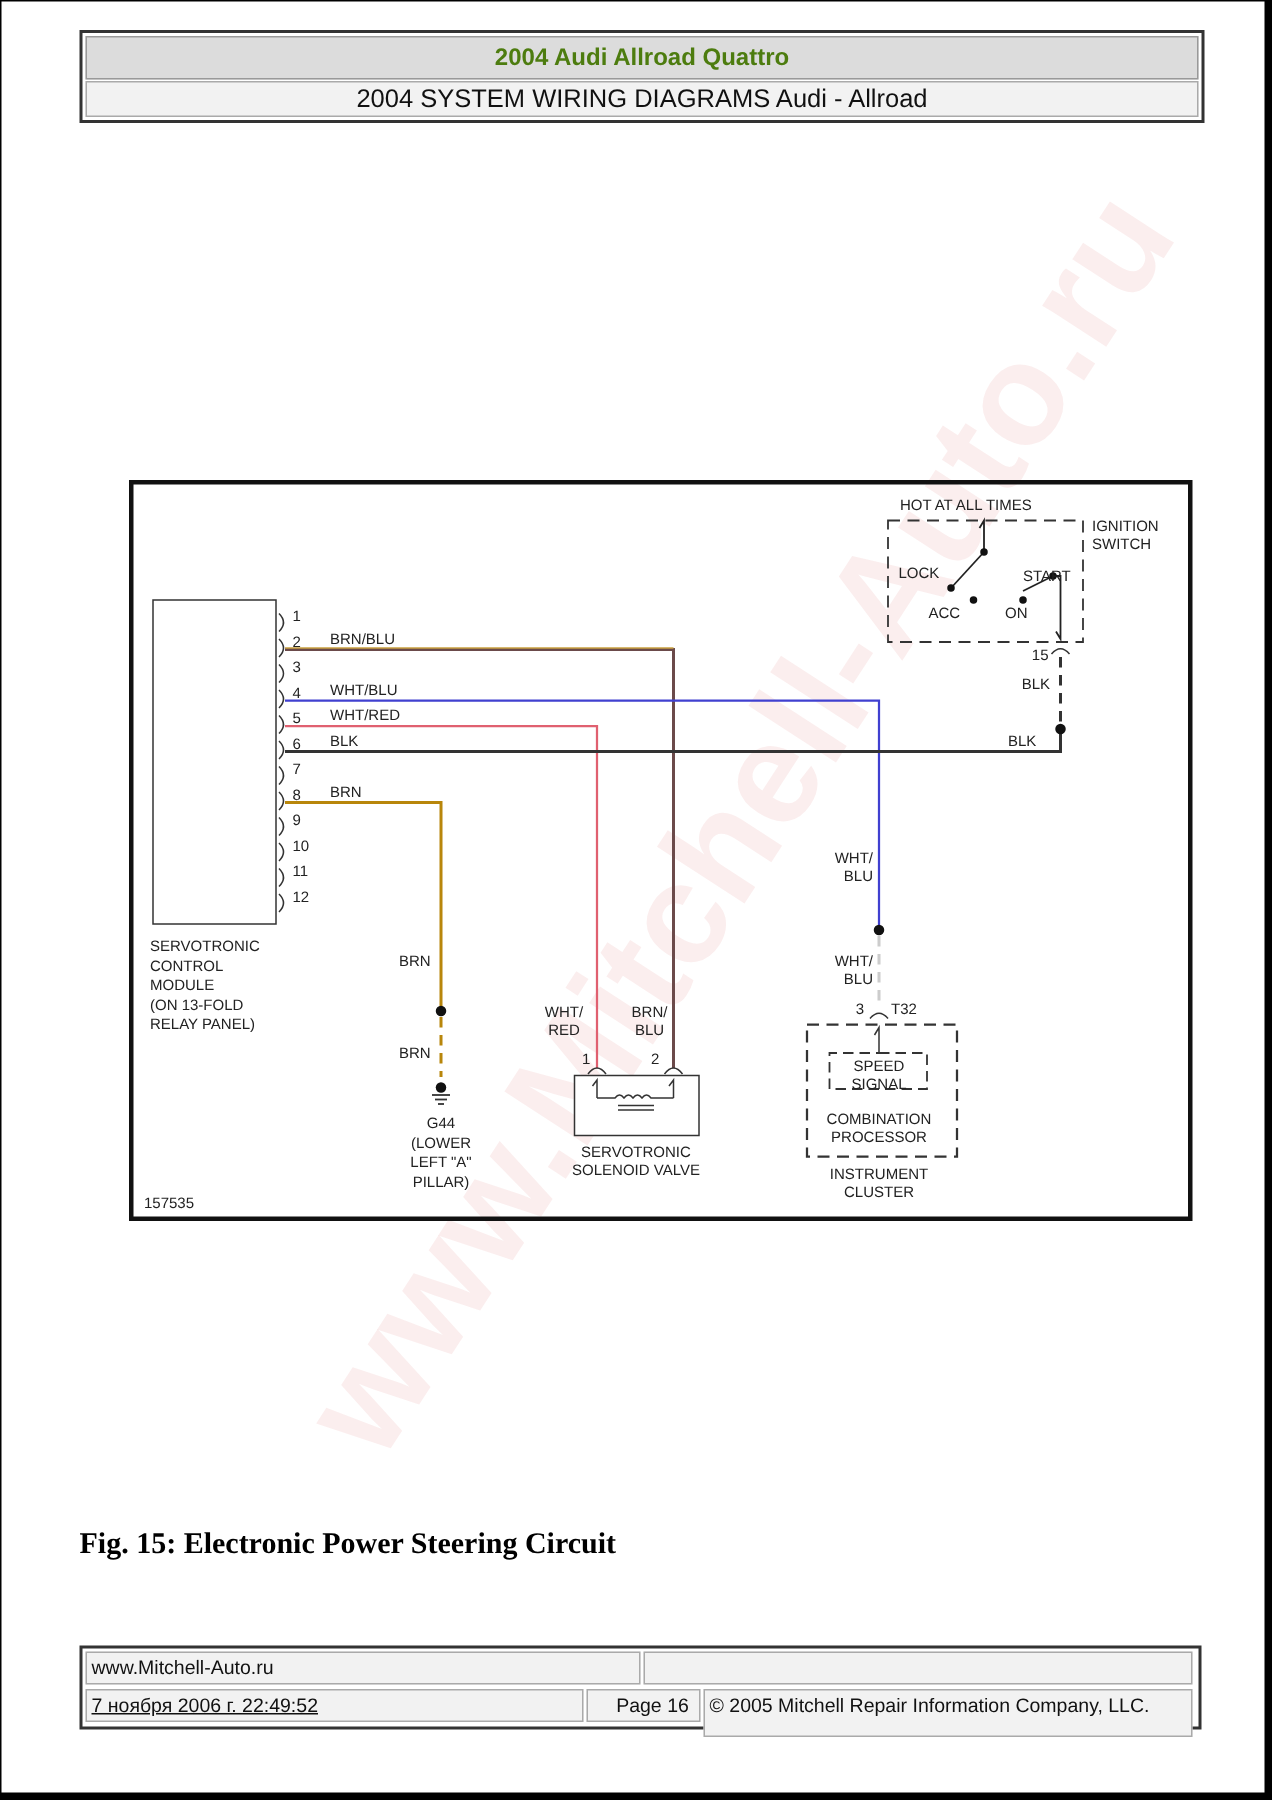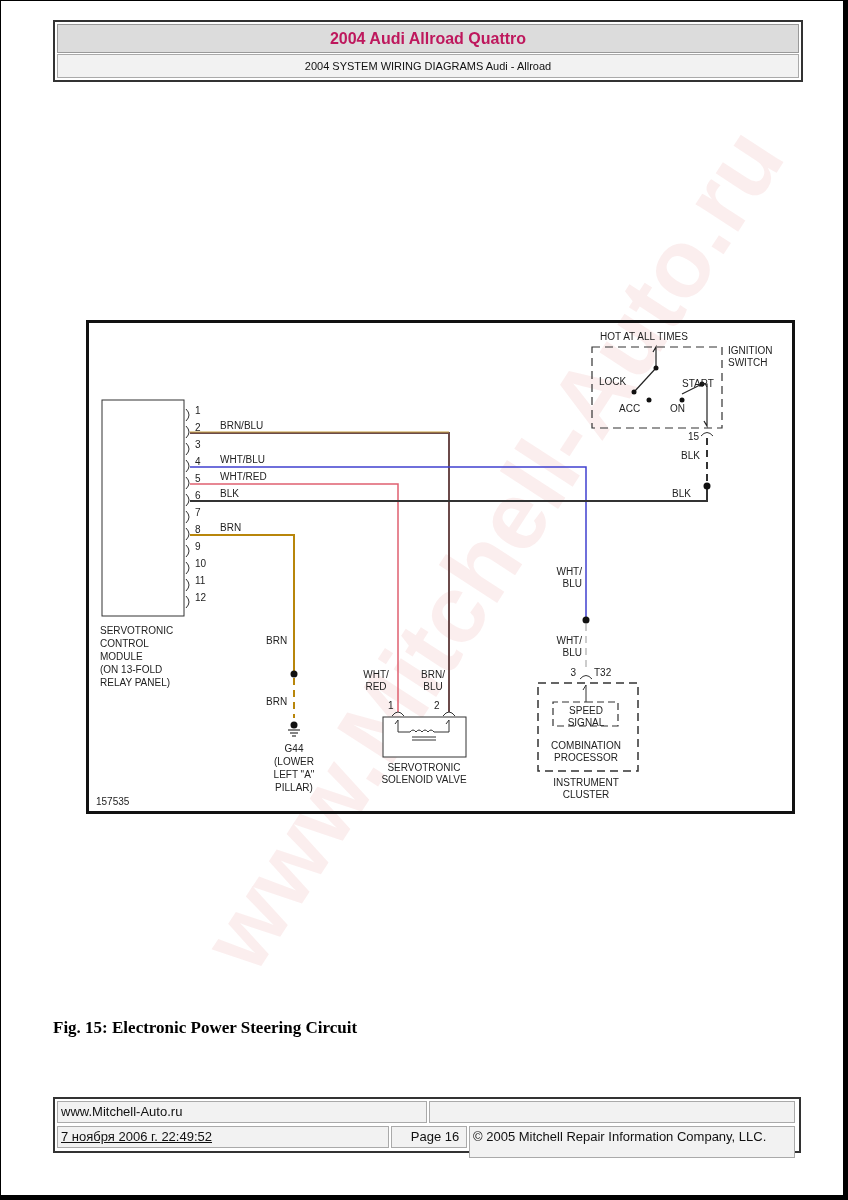--- a/index.html
+++ b/index.html
@@ -12,38 +12,38 @@
     border-top: 1px solid #000; border-left: 1px solid #000;
     border-right: 5px solid #000; border-bottom: 5px solid #000;
   }
   .header-table {
     position: absolute; left: 53px; top: 20px; width: 744px; height: 56px;
     border: 2px solid #333; background: #fff; padding: 1px;
   }
   .header-title {
     position: absolute; left: 2px; top: 2px; right: 2px; height: 27px;
     background: #dcdcdc; border: 1px solid #999;
-    font-weight: bold; font-size: 16px; text-align: center; line-height: 27px; color: #be185d;
+    font-weight: bold; font-size: 16px; text-align: center; line-height: 27px; color: #4d7c0f;
   }
   .header-sub {
     position: absolute; left: 2px; top: 32px; right: 2px; height: 22px;
     background: #f2f2f2; border: 1px solid #aaa;
-    font-size: 11px; text-align: center; line-height: 22px; color: #111;
+    font-size: 17px; text-align: center; line-height: 22px; color: #111;
   }
   .watermark {
     position: absolute; left: 40px; top: 560px; width: 820px;
     transform: rotate(-57deg); transform-origin: center;
     font-size: 96px; color: rgba(200, 40, 40, 0.08); font-weight: bold;
     white-space: nowrap; text-align: center;
   }
   .diagram { position: absolute; left: 86px; top: 320px; }
   .diagram svg text { font-family: "Liberation Sans", sans-serif; fill: #222; }
   .caption {
     position: absolute; left: 53px; top: 1018px;
-    font-family: "Liberation Serif", serif; font-weight: bold; font-size: 17px; color: #000;
+    font-family: "Liberation Serif", serif; font-weight: bold; font-size: 20px; color: #000;
   }
   .footer {
     position: absolute; left: 53px; top: 1097px; width: 744px; height: 52px;
     border: 2px solid #333; background: #fff;
   }
   .fcell {
     position: absolute; background: #f2f2f2; border: 1px solid #aaa;
     font-size: 13px; line-height: 20px; color: #111; padding-left: 3px; box-sizing: border-box;
     white-space: nowrap;
   }

